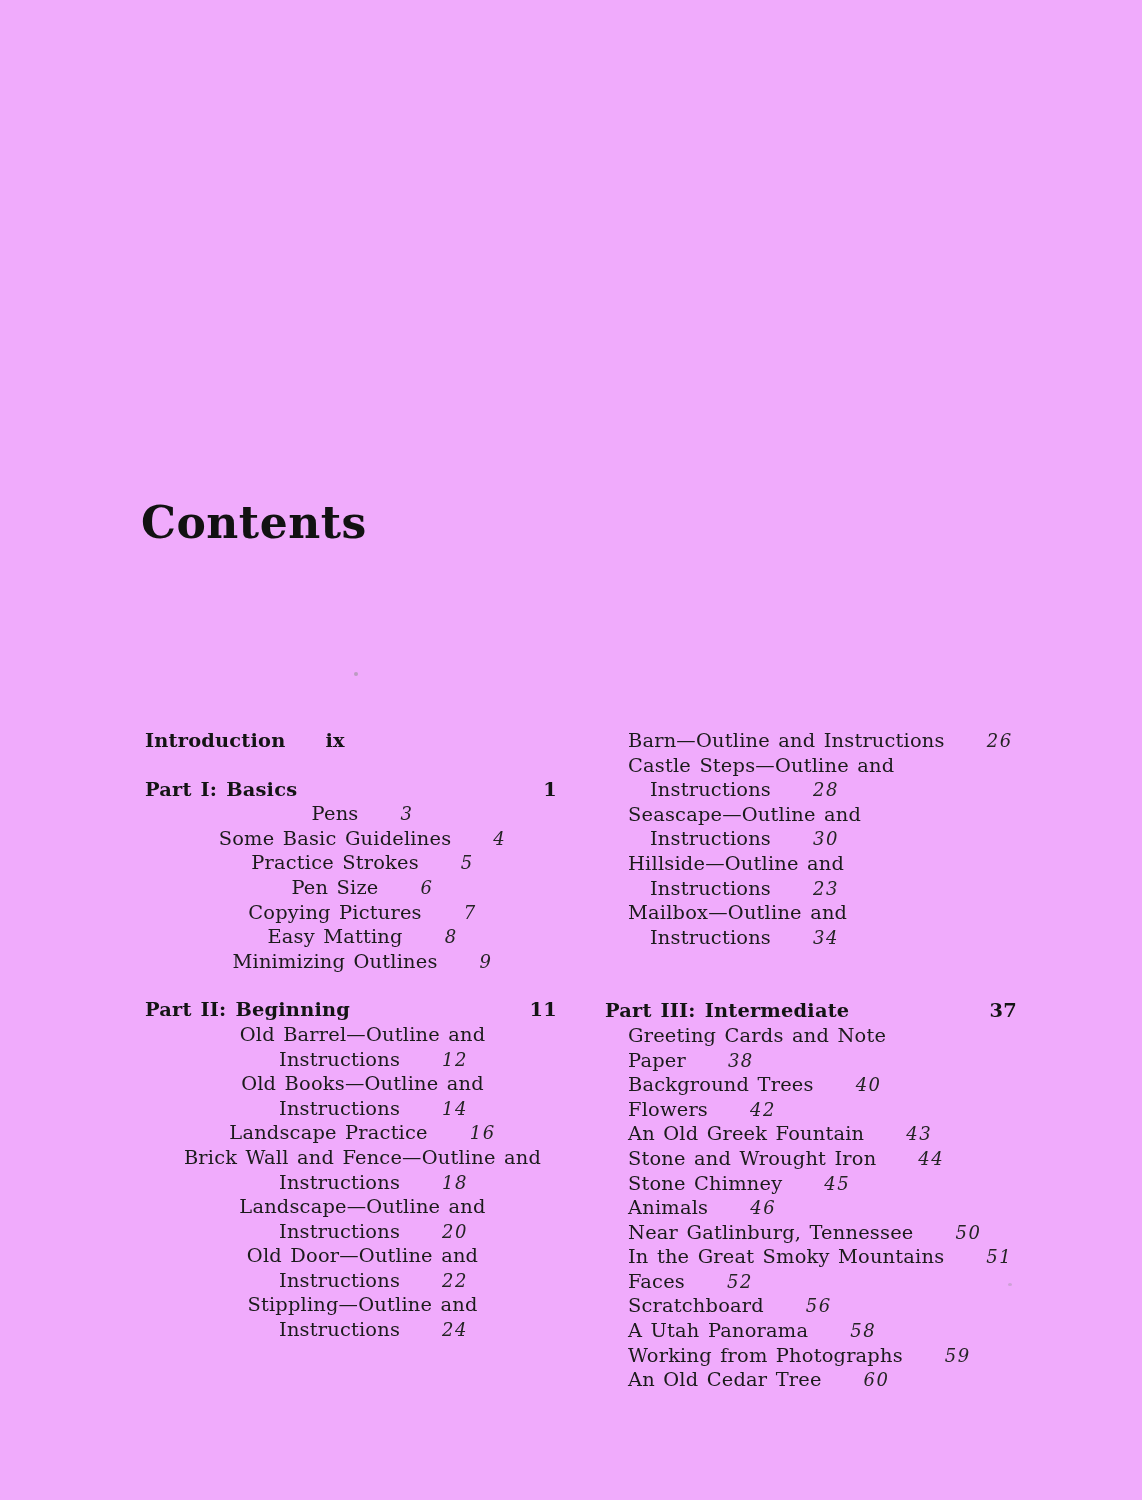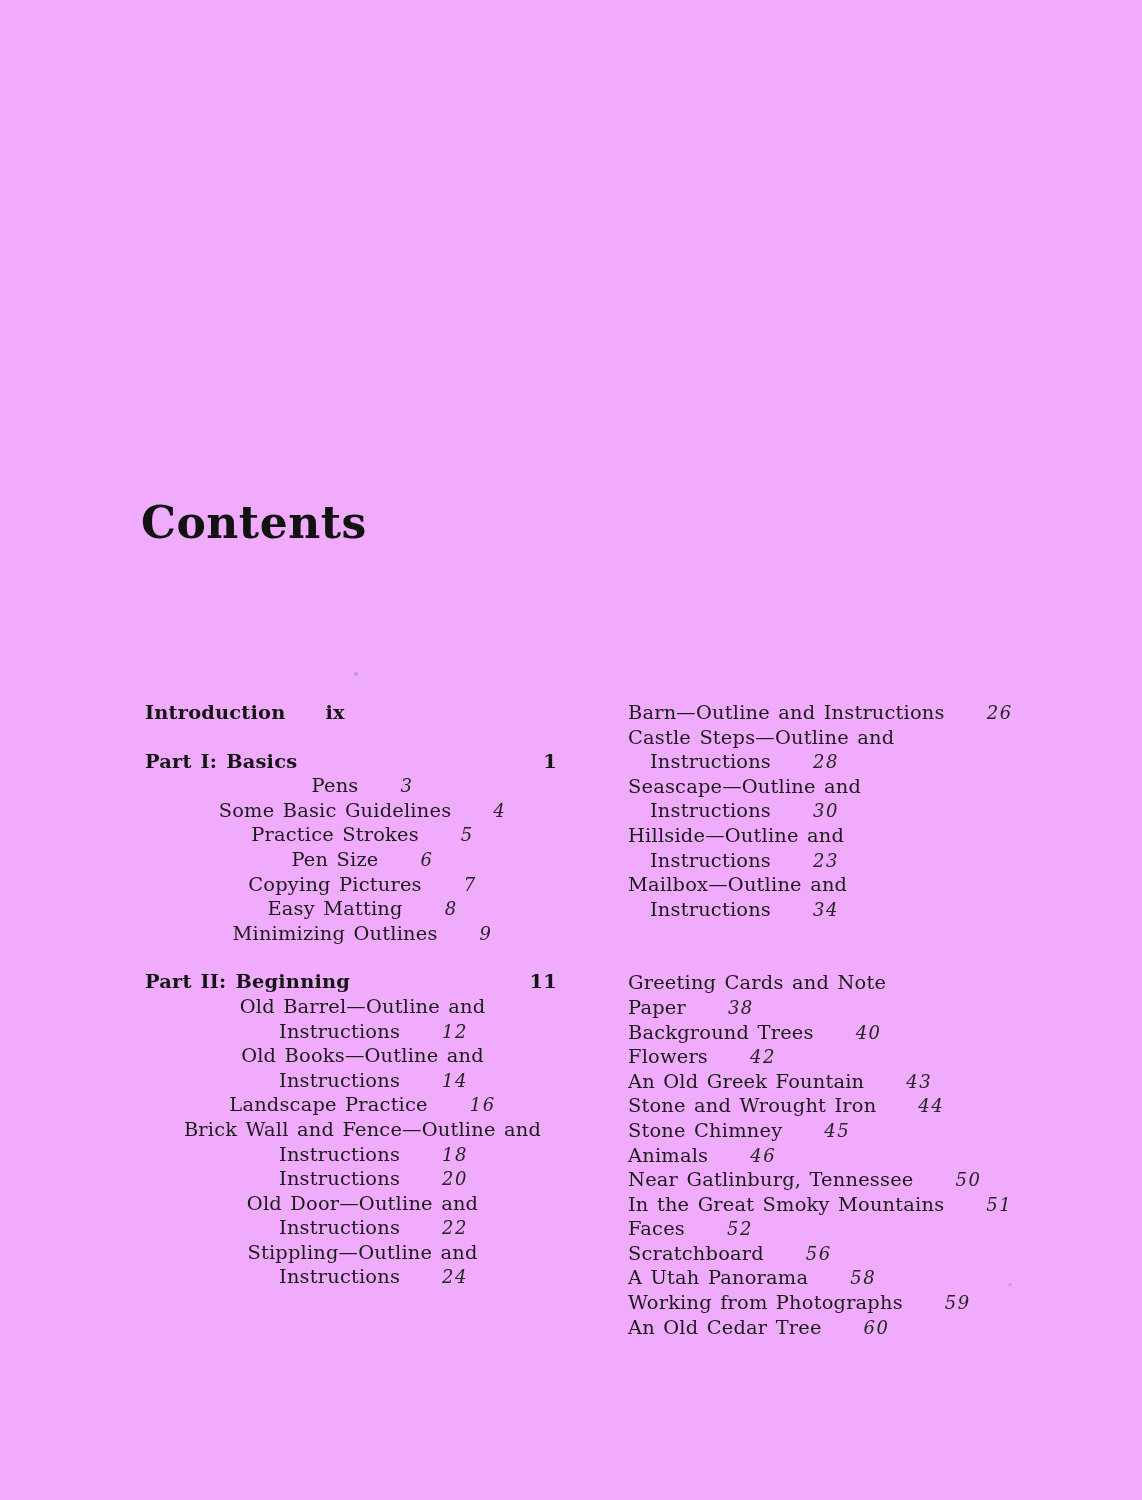--- a/index.html
+++ b/index.html
@@ -19,20 +19,21 @@
   .columns {
     position:absolute; left:145px; top:701px;
     display:flex;
   }
   .col {
     width:412px;
     font-size:19.4px;
     line-height:24.6px;
     letter-spacing:.2px;
     word-spacing:2px;
+    margin-top:28px;
   }
   .col-left { margin-right:48px; }
   .block-part { }
   .col-left .block-part { margin-top:24px;text-align:center; }
   .col-right .block-part { margin-top:49px; }
   .part-heading {
     display:flex; justify-content:space-between;
     font-weight:700; color:#141414;
   }
   .intro-line { font-weight:700; color:#141414; }
@@ -87,40 +88,45 @@
             <span>Part II: Beginning</span>
             <span>11</span>
           </div>
           <div class="entry-line item-line"><span>Old Barrel—Outline and</span></div>
           <div class="entry-line item-cont"><span>Instructions</span><span class="pagenum">12</span></div>
           <div class="entry-line item-line"><span>Old Books—Outline and</span></div>
           <div class="entry-line item-cont"><span>Instructions</span><span class="pagenum">14</span></div>
           <div class="entry-line item-line"><span>Landscape Practice</span><span class="pagenum">16</span></div>
           <div class="entry-line item-line"><span>Brick Wall and Fence—Outline and</span></div>
           <div class="entry-line item-cont"><span>Instructions</span><span class="pagenum">18</span></div>
+          <div class="entry-line item-line"><span>Landscape—Outline and</span></div>
           <div class="entry-line item-cont"><span>Instructions</span><span class="pagenum">20</span></div>
           <div class="entry-line item-line"><span>Old Door—Outline and</span></div>
           <div class="entry-line item-cont"><span>Instructions</span><span class="pagenum">22</span></div>
           <div class="entry-line item-line"><span>Stippling—Outline and</span></div>
           <div class="entry-line item-cont"><span>Instructions</span><span class="pagenum">24</span></div>
         </div>
       </div>
     <div class="col col-right" id="col-right">
         <div class="block block-items">
           <div class="entry-line item-line"><span>Barn—Outline and Instructions</span><span class="pagenum">26</span></div>
           <div class="entry-line item-line"><span>Castle Steps—Outline and</span></div>
           <div class="entry-line item-cont"><span>Instructions</span><span class="pagenum">28</span></div>
           <div class="entry-line item-line"><span>Seascape—Outline and</span></div>
           <div class="entry-line item-cont"><span>Instructions</span><span class="pagenum">30</span></div>
           <div class="entry-line item-line"><span>Hillside—Outline and</span></div>
           <div class="entry-line item-cont"><span>Instructions</span><span class="pagenum">23</span></div>
           <div class="entry-line item-line"><span>Mailbox—Outline and</span></div>
           <div class="entry-line item-cont"><span>Instructions</span><span class="pagenum">34</span></div>
         </div>
         <div class="block block-part">
+          <div class="part-heading">
+            <span>Part III: Intermediate</span>
+            <span>37</span>
+          </div>
           <div class="entry-line item-line"><span>Greeting Cards and Note Paper</span><span class="pagenum">38</span></div>
           <div class="entry-line item-line"><span>Background Trees</span><span class="pagenum">40</span></div>
           <div class="entry-line item-line"><span>Flowers</span><span class="pagenum">42</span></div>
           <div class="entry-line item-line"><span>An Old Greek Fountain</span><span class="pagenum">43</span></div>
           <div class="entry-line item-line"><span>Stone and Wrought Iron</span><span class="pagenum">44</span></div>
           <div class="entry-line item-line"><span>Stone Chimney</span><span class="pagenum">45</span></div>
           <div class="entry-line item-line"><span>Animals</span><span class="pagenum">46</span></div>
           <div class="entry-line item-line"><span>Near Gatlinburg, Tennessee</span><span class="pagenum">50</span></div>
           <div class="entry-line item-line"><span>In the Great Smoky Mountains</span><span class="pagenum">51</span></div>
           <div class="entry-line item-line"><span>Faces</span><span class="pagenum">52</span></div>

